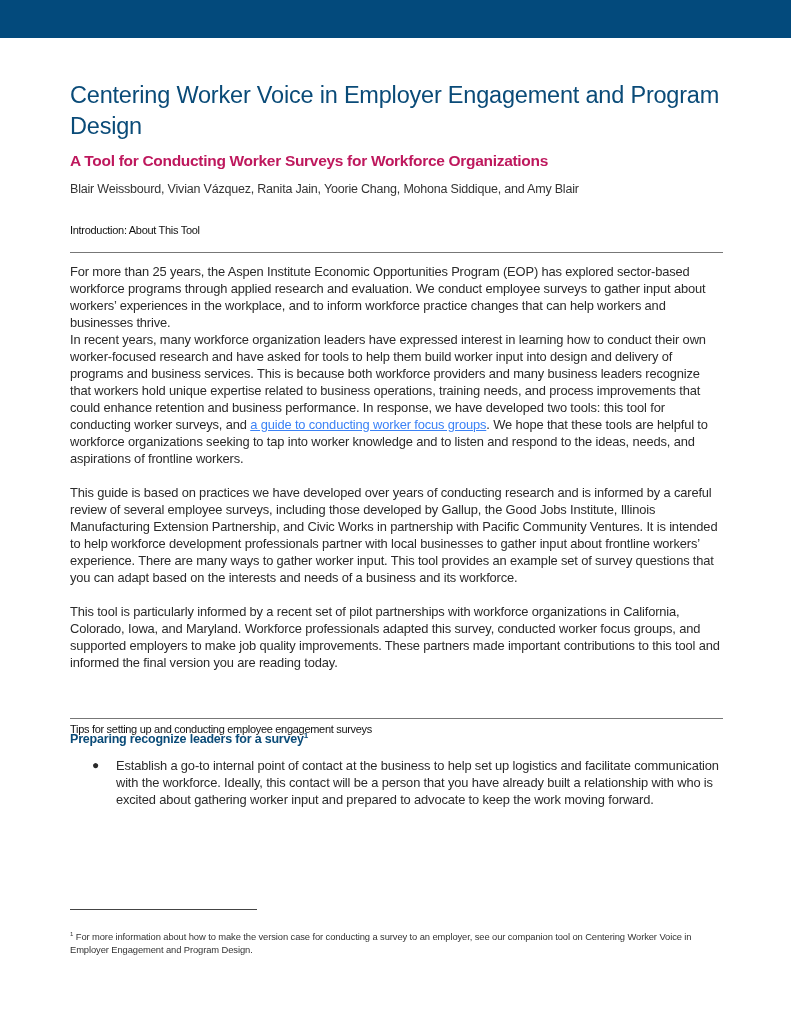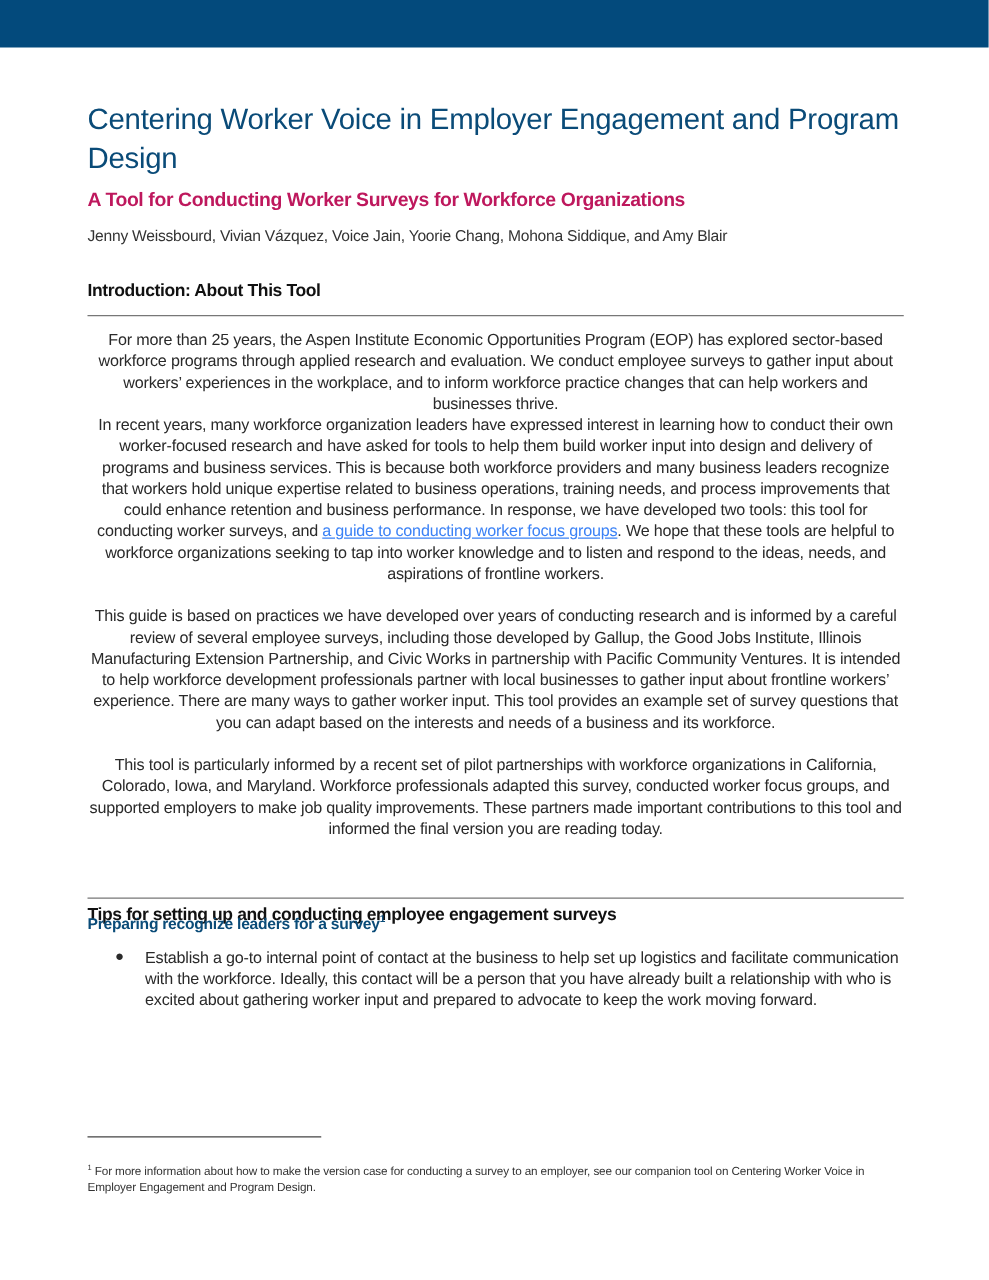--- a/index.html
+++ b/index.html
@@ -3,42 +3,42 @@
   <meta charset="utf-8">
   <style>
     * { margin: 0; padding: 0; box-sizing: border-box; }
     html, body { width: 791px; height: 1024px; background: #ffffff; overflow: hidden; }
     body { font-family: "Liberation Sans", sans-serif; color: #222; position: relative; }
     .top-bar { position: absolute; left: 0; top: 0; width: 791px; height: 38px; background: #034a7c; }
     .page { position: absolute; left: 70px; top: 0; width: 653px; }
     .title { position: absolute; top: 80px; left: 0; width: 653px; font-size: 23.5px; line-height: 31px; color: #0a4b78; font-weight: normal; letter-spacing: -0.2px; }
     .subtitle { position: absolute; top: 152px; left: 0; font-size: 15.5px; color: #be185d; font-weight: bold; letter-spacing: -0.3px; }
     .authors { position: absolute; top: 182px; left: 0; font-size: 12.5px; color: #333; letter-spacing: -0.2px; }
-    .h2 { position: absolute; left: 0; font-size: 14px; color: #111; font-weight: bold; letter-spacing: -0.3px; }
+    .h2 { position: absolute; left: 0; font-size: 11px; color: #111; font-weight: normal; letter-spacing: -0.3px; }
     .rule { position: absolute; left: 0; width: 653px; height: 1px; background: #777; }
-    .para { position: absolute; left: 0; width: 653px; font-size: 12.9px; line-height: 17px; color: #2a2a2a; letter-spacing: -0.15px; text-align: center; }
+    .para { position: absolute; left: 0; width: 653px; font-size: 12.9px; line-height: 17px; color: #2a2a2a; letter-spacing: -0.15px; }
     .para a { color: #3b82f6; text-decoration: underline; }
     .h3 { position: absolute; top: 732px; left: 0; font-size: 12.5px; color: #0a4b78; font-weight: bold; letter-spacing: -0.2px; }
     .h3 sup { font-size: 8px; vertical-align: super; line-height: 0; }
     .bullet-list { position: absolute; top: 757px; left: 0; width: 653px; list-style: none; }
     .bullet-item { position: relative; padding-left: 46px; font-size: 12.9px; line-height: 17px; color: #2a2a2a; letter-spacing: -0.15px; }
     .bullet-dot { position: absolute; left: 22px; top: 0; font-size: 12px; }
     .fn-rule { position: absolute; top: 909px; left: 0; width: 187px; height: 1px; background: #444; }
     .footnote { position: absolute; top: 930px; left: 0; width: 653px; font-size: 9.4px; line-height: 13px; color: #333; letter-spacing: -0.1px; }
     .footnote sup { font-size: 6px; vertical-align: super; line-height: 0; }
   </style>
 </head>
 <body>
 
 <div class="top-bar"></div>
 
 <div class="page">
   <h1 class="title">Centering Worker Voice in Employer Engagement and Program Design</h1>
   <div class="subtitle">A Tool for Conducting Worker Surveys for Workforce Organizations</div>
-  <div class="authors">Jenny Weissbourd, Vivian Vázquez, Voice Jain, Yoorie Chang, Mohona Siddique, and Amy Blair</div>
+  <div class="authors">Blair Weissbourd, Vivian Vázquez, Ranita Jain, Yoorie Chang, Mohona Siddique, and Amy Blair</div>
 
   <h2 class="h2" style="top:224px;">Introduction: About This Tool</h2>
   <div class="rule" style="top:252px;"></div>
 
   <p class="para" style="top:263px;">For more than 25 years, the Aspen Institute Economic Opportunities Program (EOP) has explored sector-based workforce programs through applied research and evaluation. We conduct employee surveys to gather input about workers’ experiences in the workplace, and to inform workforce practice changes that can help workers and businesses thrive.</p>
   <p class="para" style="top:331px;"><span>In recent years, many workforce organization leaders have expressed interest in learning how to conduct their own worker-focused research and have asked for tools to help them build worker input into design and delivery of programs and business services. This is because both workforce providers and many business leaders recognize that workers hold unique expertise related to business operations, training needs, and process improvements that could enhance retention and business performance. In response, we have developed two tools: this tool for conducting worker surveys, and </span><a href="#">a guide to conducting worker focus groups</a><span>. We hope that these tools are helpful to workforce organizations seeking to tap into worker knowledge and to listen and respond to the ideas, needs, and aspirations of frontline workers.</span></p>
   <p class="para" style="top:484px;">This guide is based on practices we have developed over years of conducting research and is informed by a careful review of several employee surveys, including those developed by Gallup, the Good Jobs Institute, Illinois Manufacturing Extension Partnership, and Civic Works in partnership with Pacific Community Ventures. It is intended to help workforce development professionals partner with local businesses to gather input about frontline workers’ experience. There are many ways to gather worker input. This tool provides an example set of survey questions that you can adapt based on the interests and needs of a business and its workforce.</p>
   <p class="para" style="top:603px;">This tool is particularly informed by a recent set of pilot partnerships with workforce organizations in California, Colorado, Iowa, and Maryland. Workforce professionals adapted this survey, conducted worker focus groups, and supported employers to make job quality improvements. These partners made important contributions to this tool and informed the final version you are reading today.</p>
 
   <h2 class="h2" style="top:723px;">Tips for setting up and conducting employee engagement surveys</h2>

